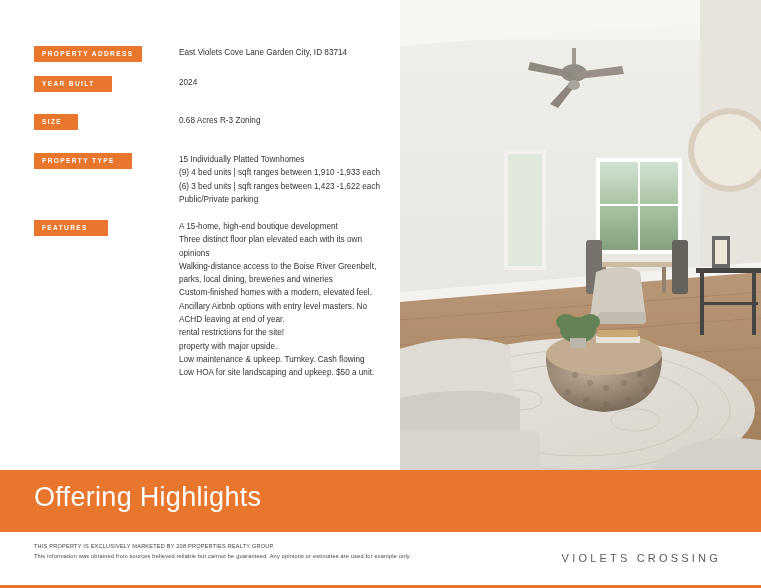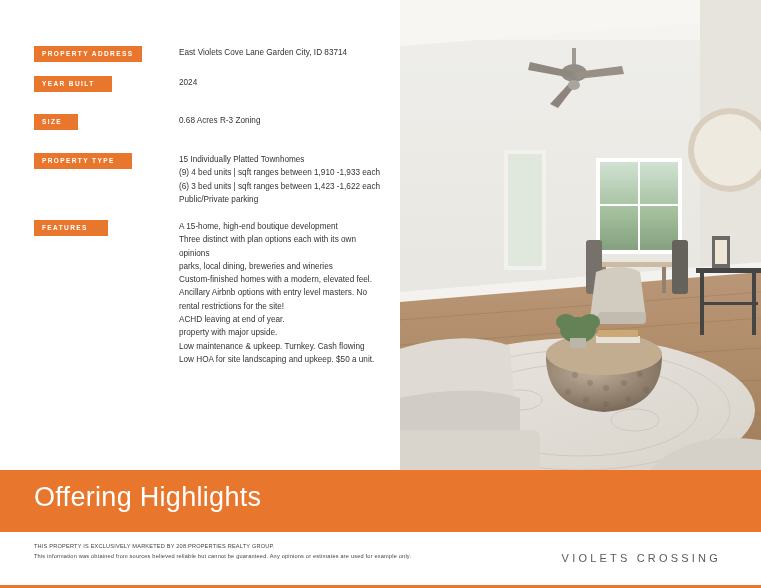--- a/index.html
+++ b/index.html
@@ -149,27 +149,28 @@
         <span class="vline">(9) 4 bed units | sqft ranges between 1,910 -1,933 each</span>
         <span class="vline">(6) 3 bed units | sqft ranges between 1,423 -1,622 each</span>
         <span class="vline">Public/Private parking</span>
       </div>
     </div>
 
     <div class="rowwrap" style="margin-top:50px">
       <span class="tag w-feat tagpos">FEATURES</span>
       <div class="val">
         <span class="vline">A 15-home, high-end boutique development</span>
-        <span class="vline">Three distinct with plan options each with its own</span>
+        <span class="vline">Three distinct floor plan elevated each with its own</span>
         <span class="vline">opinions</span>
+        <span class="vline">Walking-distance access to the Boise River Greenbelt,</span>
         <span class="vline">parks, local dining, breweries and wineries</span>
         <span class="vline">Custom-finished homes with a modern, elevated feel.</span>
         <span class="vline">Ancillary Airbnb options with entry level masters. No</span>
+        <span class="vline">ACHD leaving at end of year.</span>
         <span class="vline">rental restrictions for the site!</span>
-        <span class="vline">ACHD leaving at end of year.</span>
         <span class="vline">property with major upside.</span>
         <span class="vline">Low maintenance &amp; upkeep. Turnkey. Cash flowing</span>
         <span class="vline">Low HOA for site landscaping and upkeep. $50 a unit.</span>
       </div>
     </div>
 
   </div>
 
   <div class="photo">
     <svg viewBox="0 0 361 470" preserveAspectRatio="xMidYMid slice" aria-hidden="true">

